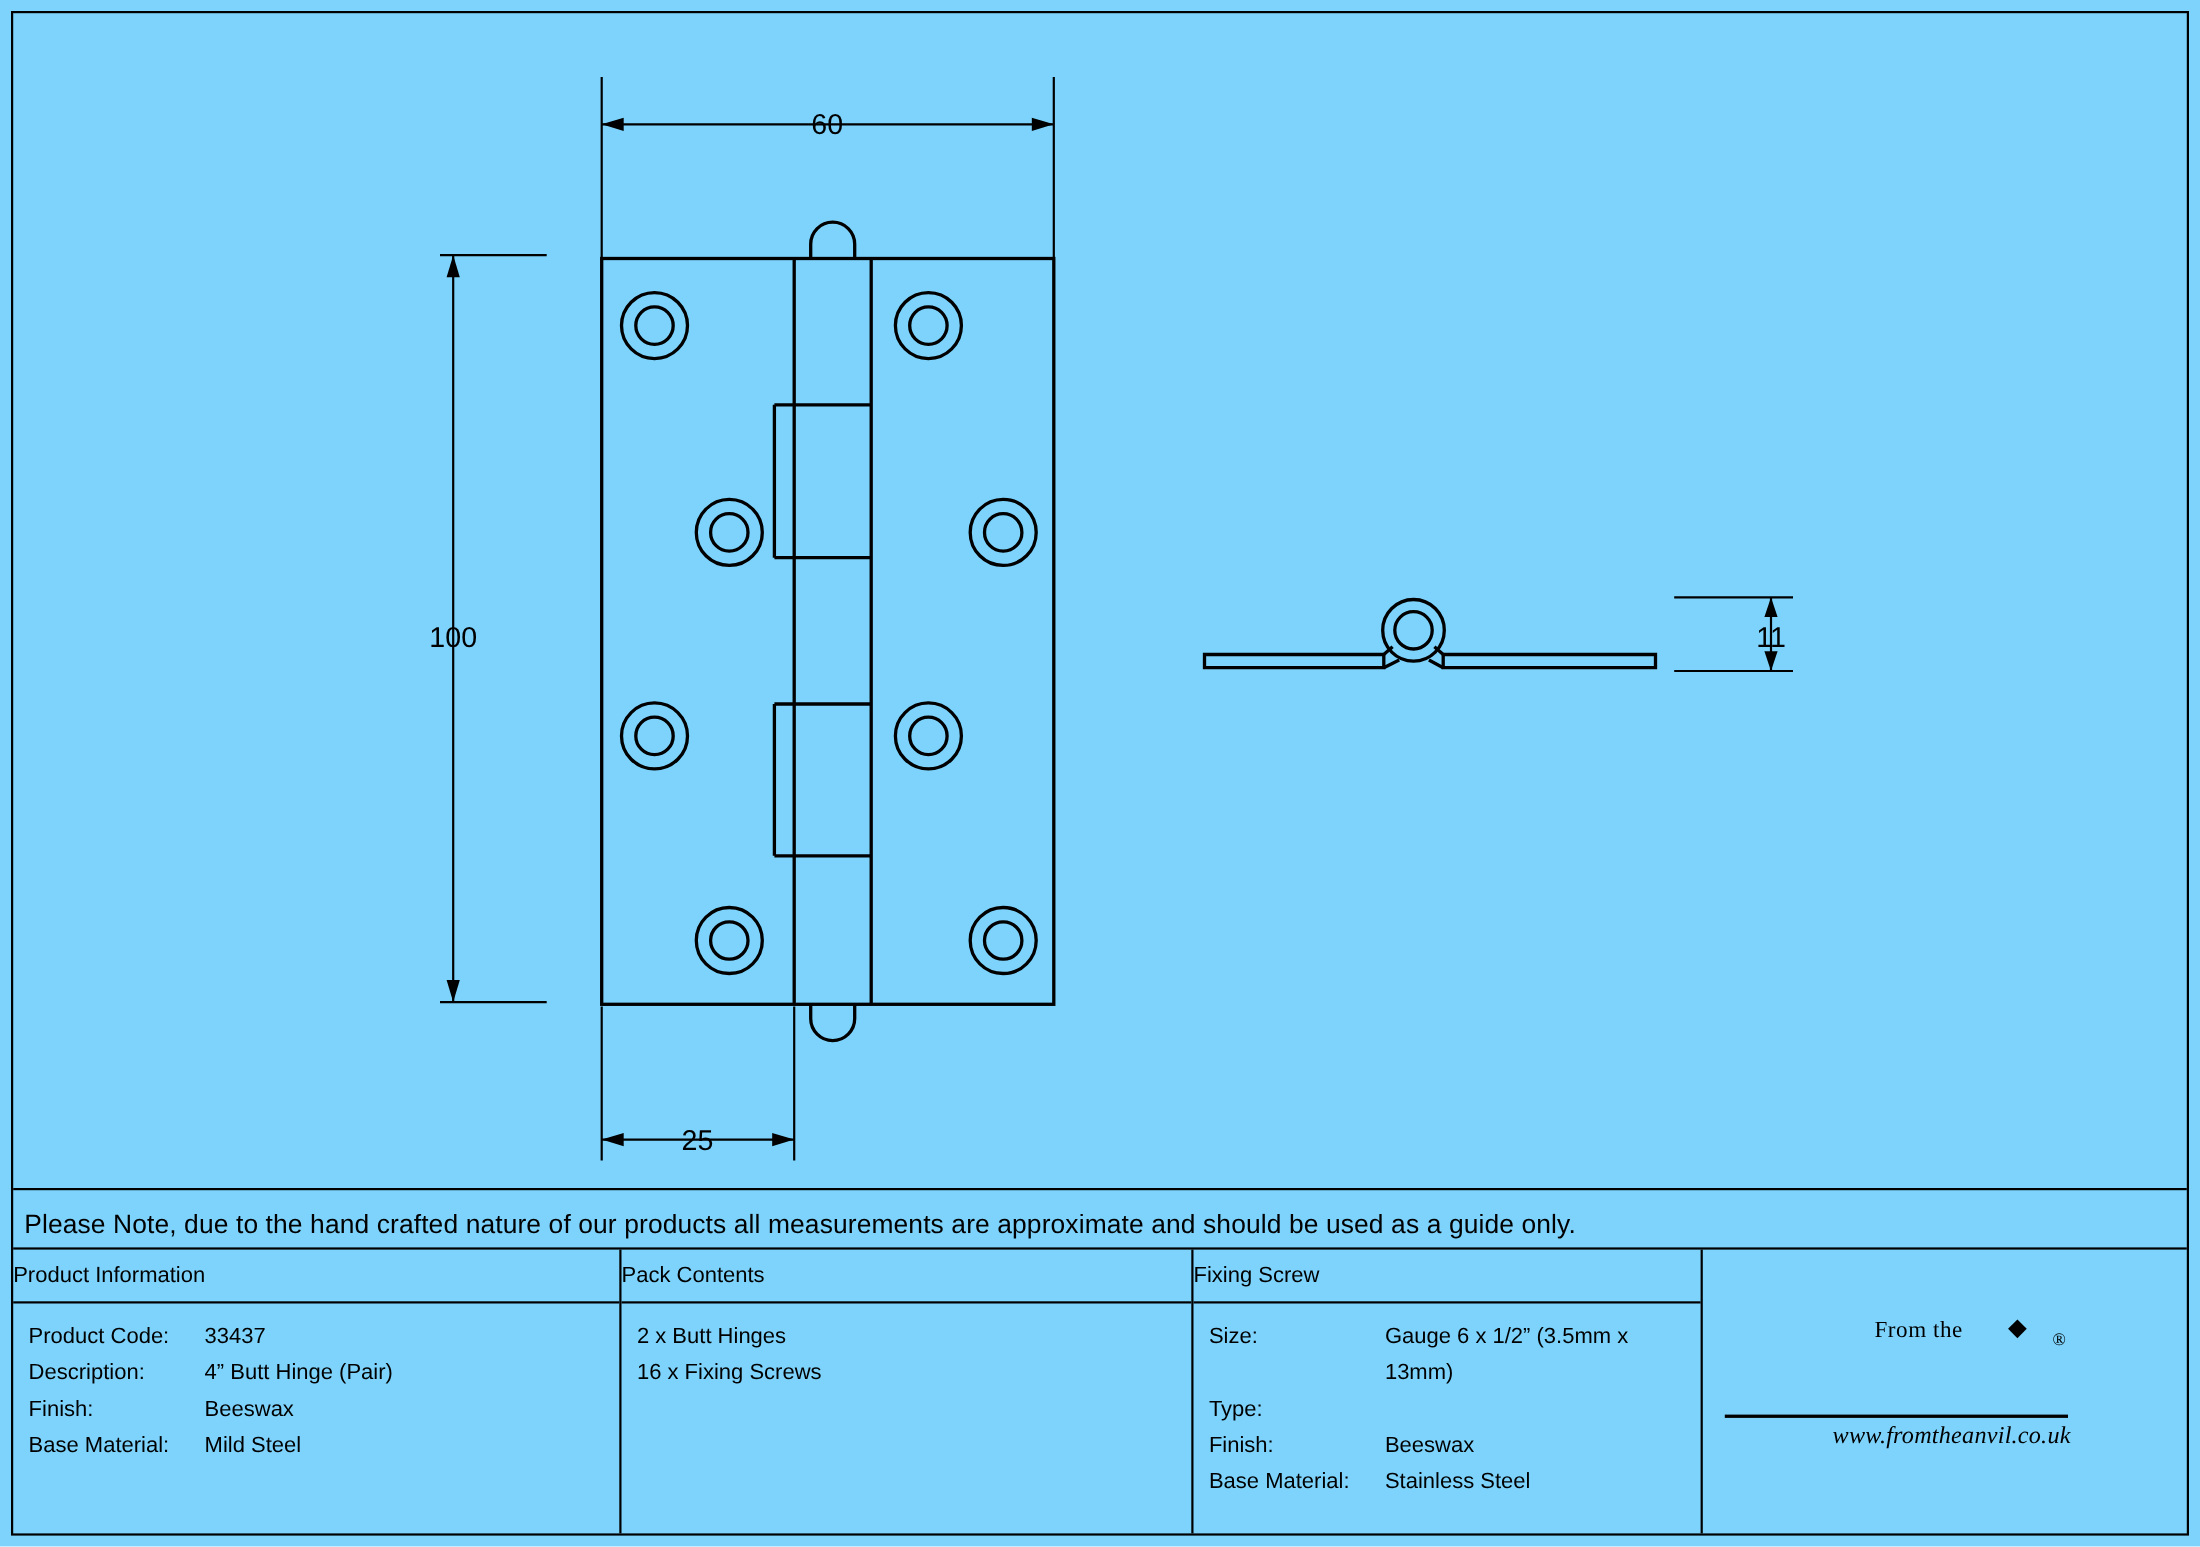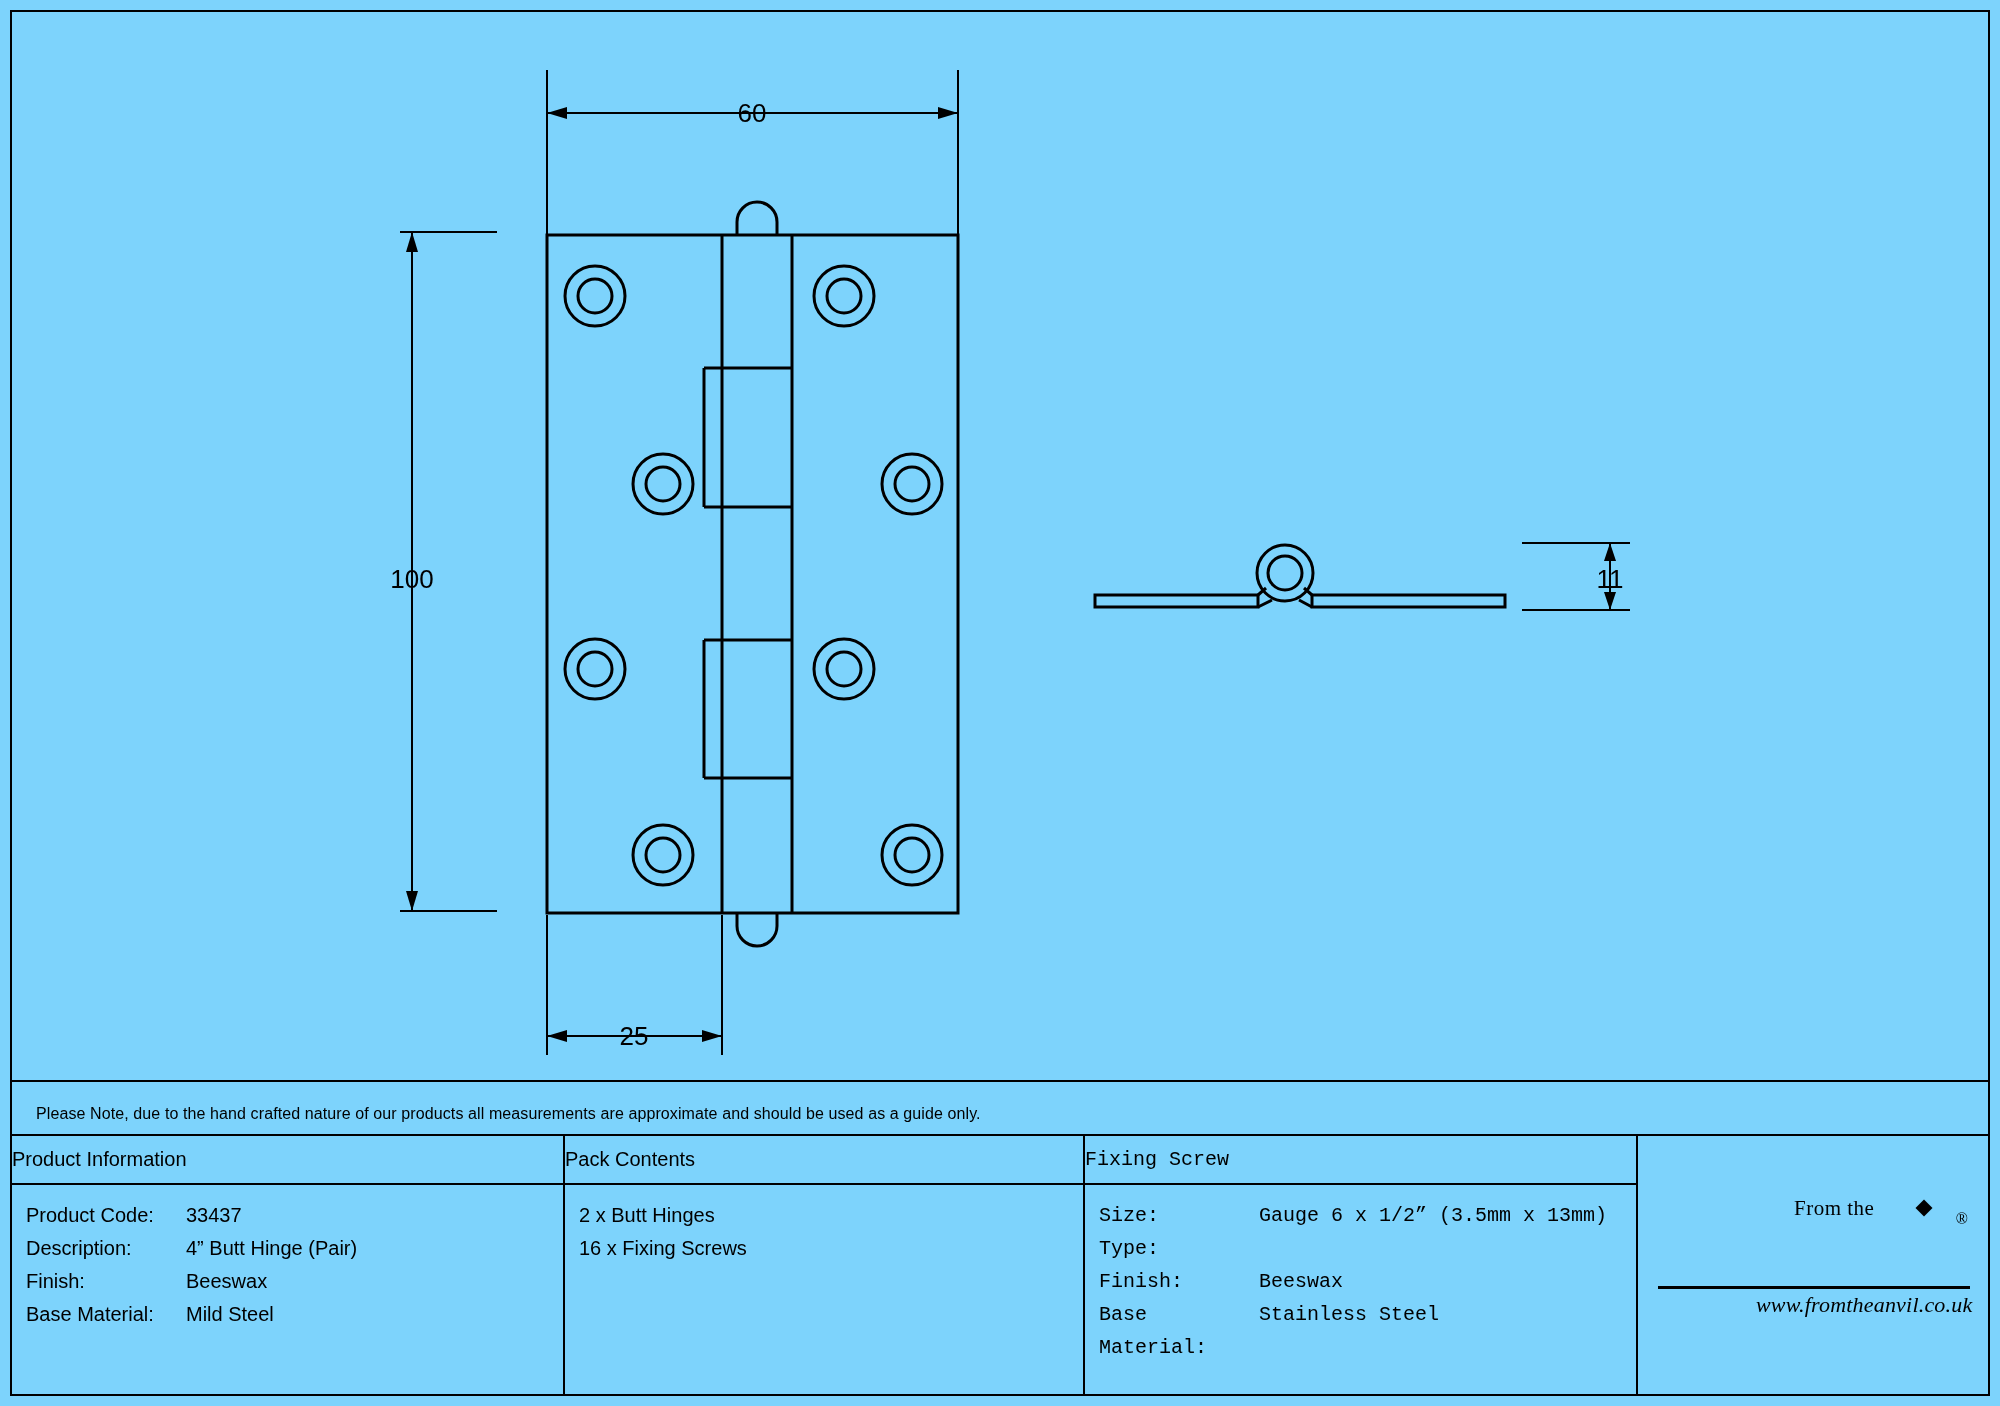--- a/index.html
+++ b/index.html
@@ -42,42 +42,42 @@
     top: 1080px;
     width: 1976px;
     height: 56px;
     border-top: 2px solid #000;
     border-bottom: 2px solid #000;
     box-sizing: border-box;
     display: flex;
     align-items: center;
   }
   #note-row .note-text {
-    font-size: 16px;
-    padding-left: 24px;
+    font-size: 24px;
+    padding-left: 10px;
     letter-spacing: 0.1px;
     margin-top: 11px;
   }
   #info-table {
     position: absolute;
     left: 12px;
     top: 1136px;
     width: 1976px;
     height: 258px;
     display: flex;
     box-sizing: border-box;
   }
   .col {
     box-sizing: border-box;
     border-right: 2px solid #000;
     position: relative;
   }
   .col.c1 { width: 553px; }
   .col.c2 { width: 520px; }
-  .col.c3 { width: 553px; font-family: Liberation Mono, monospace; }
+  .col.c3 { width: 463px; }
   .col.c4 { width: 350px; border-right: none; }
   .col-head {
     height: 49px;
     border-bottom: 2px solid #000;
     display: flex;
     align-items: center;
     padding-left: 0;
     font-size: 20px;
     box-sizing: border-box;
   }

